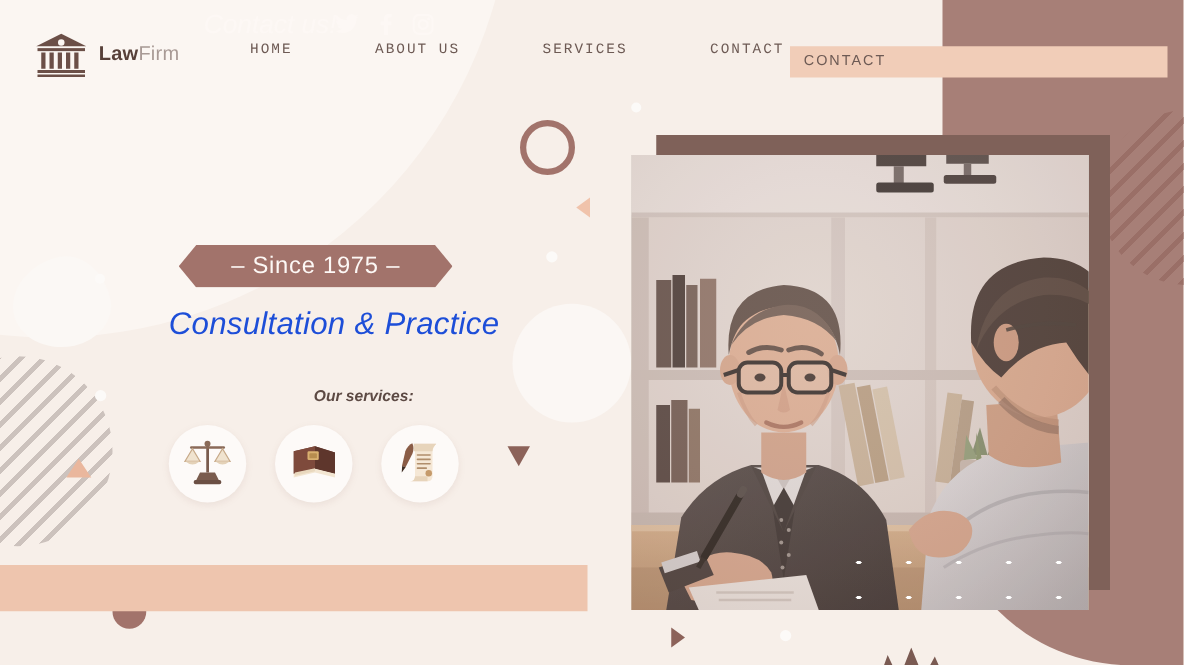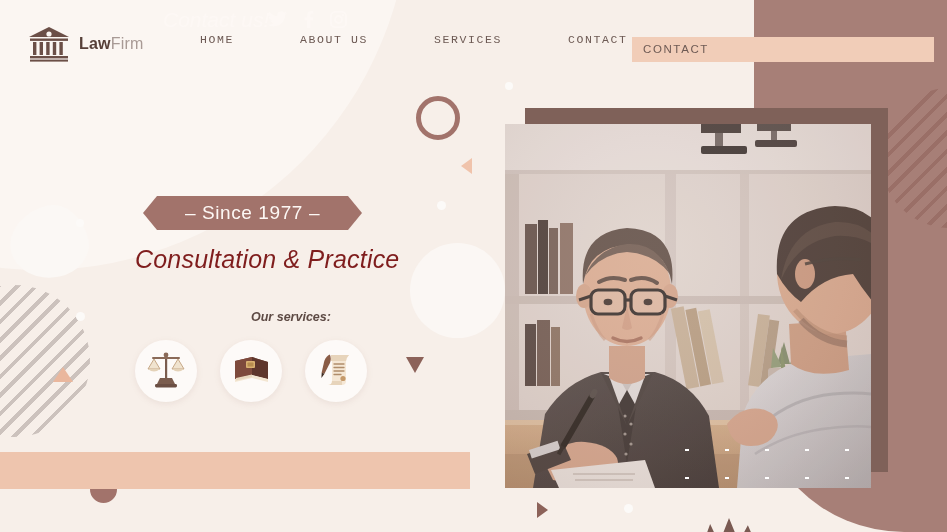--- a/index.html
+++ b/index.html
@@ -101,21 +101,21 @@
     clip-path: polygon(14px 0, calc(100% - 14px) 0, 100% 50%, calc(100% - 14px) 100%,
                        14px 100%, 0 50%);
     display:flex; align-items:center; justify-content:center;
   }
   .ribbon-text {
     color:#fdf8f5; font-size:19px; letter-spacing:.6px; white-space:nowrap;
     font-family:"Liberation Sans", sans-serif; font-weight:300;
   }
   .tagline {
     position:absolute; left:135px; top:245px;
-    font-style:italic; font-size:25px; color:#7f1d1d; letter-spacing:.2px;
+    font-style:italic; font-size:25px; color:#1d4ed8; letter-spacing:.2px;
   }
   .services-label {
     position:absolute; left:215px; top:310px;
     font-style:italic; font-weight:bold; font-size:12.5px; color:#5d4a44;margin-left:36px;
   }
   .svc-row { position:absolute; left:135px; top:340px; display:flex; gap:23px; }
   .svc {
     width:62px; height:62px; border-radius:50%;
     background:#fdfaf8; position:relative;
     box-shadow:0 2px 6px rgba(160,125,115,.13);
@@ -367,21 +367,21 @@
       <span class="nav-link">CONTACT</span>
     </div>
 
     <div class="nav-contact-wrap">
       <span class="nav-contact">CONTACT</span>
     </div>
   </div>
 
 
   <div class="ribbon-inner">
-    <span class="ribbon-text">– Since 1977 –</span>
+    <span class="ribbon-text">– Since 1975 –</span>
   </div>
 
   <div class="tagline">Consultation &amp; Practice</div>
   <div class="services-label">Our services:</div>
 
   <div class="svc-row">
 
     <div class="svc">
       <span>
         <svg width="42" height="42" viewBox="0 0 42 42">

